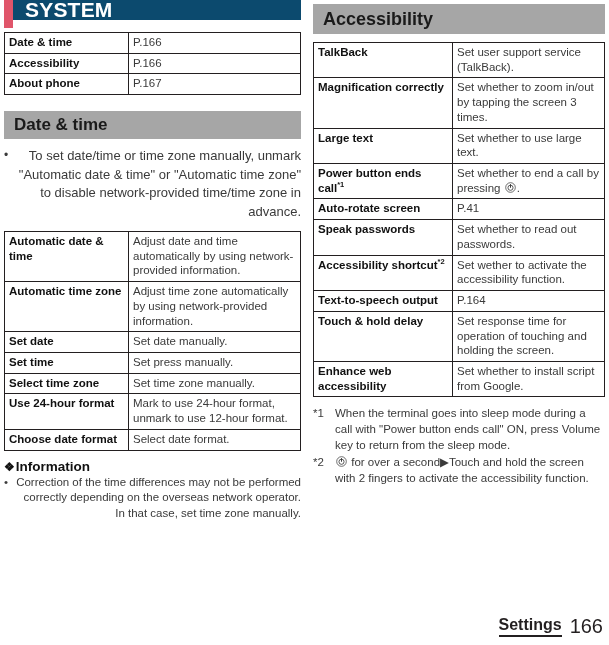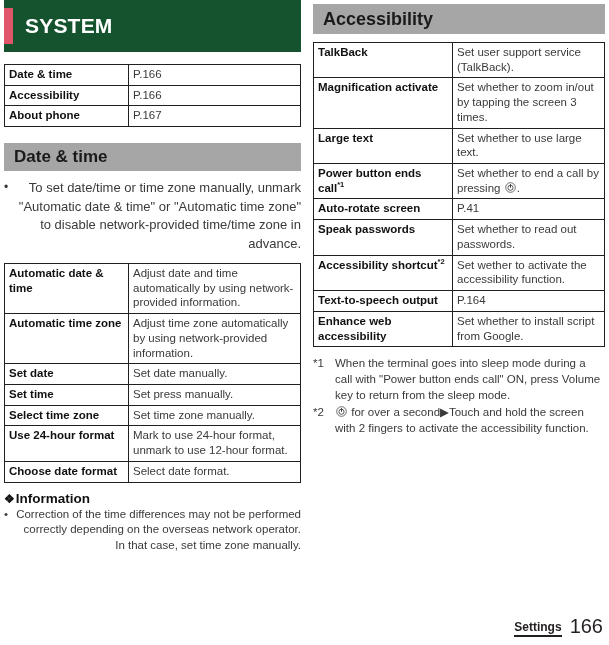--- a/index.html
+++ b/index.html
@@ -24,22 +24,22 @@
   .col {
     position: absolute;
     top: 0;
   }
   .col-left  { left: 4px;   width: 297px; }
   .col-right { left: 313px; width: 292px; }
 
   
   .sec-head-major {
     position: relative;
-    height: 52px;
-    background: #14532d;
+    height: 20px;
+    background: #0c4a6e;
     display: flex;
     align-items: center;
     margin-bottom: 12px;
   }
   .sec-head-major .accent {
     width: 9px;
     height: 36px;
     background: #e0556a;
     flex: 0 0 auto;
   }
@@ -164,21 +164,21 @@
   .footer {
     position: absolute;
     right: 6px;
     bottom: 8px;
     display: flex;
     align-items: flex-end;
     gap: 8px;
   }
   .footer .label {
     font-weight: bold;
-    font-size: 12px;
+    font-size: 16px;
     color: #231f20;
     border-bottom: 2px solid #231f20;
     padding-bottom: 1px;
     line-height: 1.1;
   }
   .footer .pageno {
     font-size: 20px;
     color: #231f20;
     line-height: 1.1;
   }
@@ -283,21 +283,21 @@
       <colgroup>
           <col style="width:139px">
           <col>
         </colgroup>
       <tbody id="acc-rows">
           <tr>
             <td class="key">TalkBack</td>
             <td class="val">Set user support service (TalkBack).</td>
           </tr>
           <tr>
-            <td class="key">Magnification activate</td>
+            <td class="key">Magnification correctly</td>
             <td class="val">Set whether to zoom in/out by tapping the screen 3 times.</td>
           </tr>
           <tr>
             <td class="key">Large text</td>
             <td class="val">Set whether to use large text.</td>
           </tr>
           <tr>
             <td class="key">Power button ends call<span class="sup">*1</span></td>
             <td class="val">Set whether to end a call by pressing <span class="pwr"><svg viewBox="0 0 24 24" width="11" height="11">
                   <circle cx="12" cy="12" r="10.5" fill="none" stroke="#3a3a3a" stroke-width="1.6"></circle>
@@ -315,20 +315,24 @@
             <td class="key">Speak passwords</td>
             <td class="val">Set whether to read out passwords.</td>
           </tr>
           <tr>
             <td class="key">Accessibility shortcut<span class="sup">*2</span></td>
             <td class="val">Set wether to activate the accessibility function.</td>
           </tr>
           <tr>
             <td class="key">Text-to-speech output</td>
             <td class="val">P.164</td>
+          </tr>
+          <tr>
+            <td class="key">Touch &amp; hold delay</td>
+            <td class="val">Set response time for operation of touching and holding the screen.</td>
           </tr>
           <tr>
             <td class="key">Enhance web accessibility</td>
             <td class="val">Set whether to install script from Google.</td>
           </tr>
         </tbody>
     </table>
 
     <div class="footnotes" id="footnotes">
         <div class="fn">

